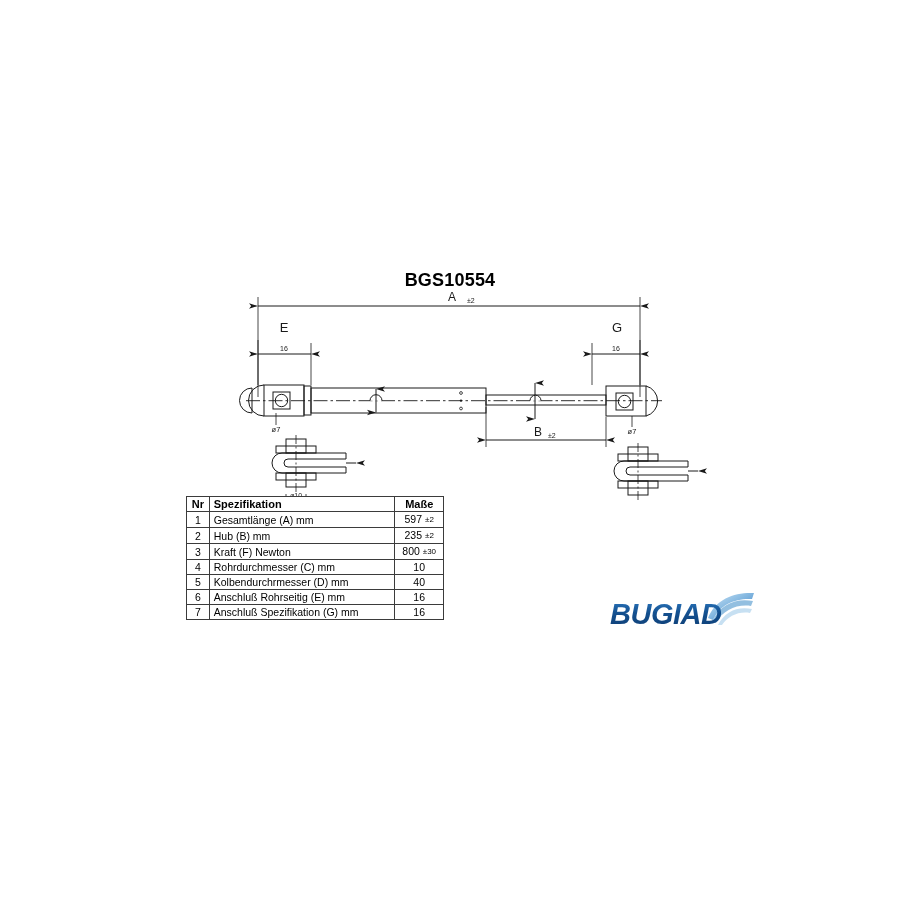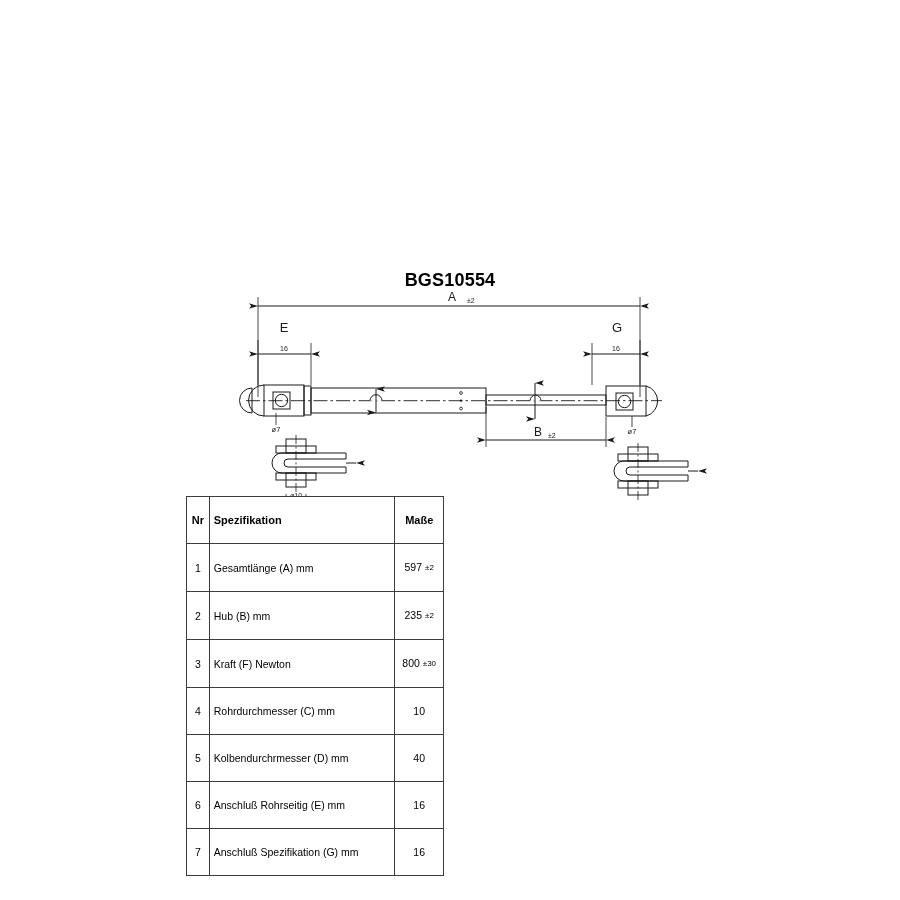--- a/index.html
+++ b/index.html
@@ -55,21 +55,21 @@
   }
   table.spec {
     border-collapse: collapse;
     width: 258px;
     font-size: 10.5px;
     color: #000;
     background: #fff;
   }
   table.spec th, table.spec td {
     border: 1px solid #3b3b3b;
-    padding: 16px 2px;
+    padding: 0 2px;
     height: 14px;
     line-height: 14px;
     font-weight: normal;
     white-space: nowrap;
     overflow: hidden;
   }
   table.spec thead th {
     font-weight: bold;
     text-align: center;
     font-size: 11px;
@@ -304,14 +304,29 @@
           </tr>
           <tr>
             <td class="c-nr">7</td>
             <td class="c-spec">Anschluß Spezifikation (G) mm</td>
             <td class="c-val"><span>16</span></td>
           </tr>
         </tbody>
     </table>
   </div>
 
+  <div id="brand-logo">
+    <svg class="logo-swoosh" viewBox="0 0 50 34">
+      <defs>
+        <linearGradient id="swooshGrad" x1="0" y1="0" x2="1" y2="1">
+          <stop offset="0%" stop-color="#cfe4f5"></stop>
+          <stop offset="40%" stop-color="#8fbfe4"></stop>
+          <stop offset="100%" stop-color="#2d7bc4"></stop>
+        </linearGradient>
+      </defs>
+      <path d="M2,26 C10,6 30,0 48,1 L46,7 C30,6 14,12 7,28 Z" fill="url(#swooshGrad)"></path>
+      <path d="M6,30 C14,12 30,6 47,9 L45,14 C31,12 17,18 10,31 Z" fill="#6fa9d6" opacity="0.75"></path>
+      <path d="M12,33 C19,19 32,14 46,17 L44,21 C33,19 22,24 16,33 Z" fill="#b9d8ef" opacity="0.8"></path>
+    </svg>
+    <div class="logo-text">BUGIAD</div>
+  </div>
 
 </div>
 
 </body></html>

